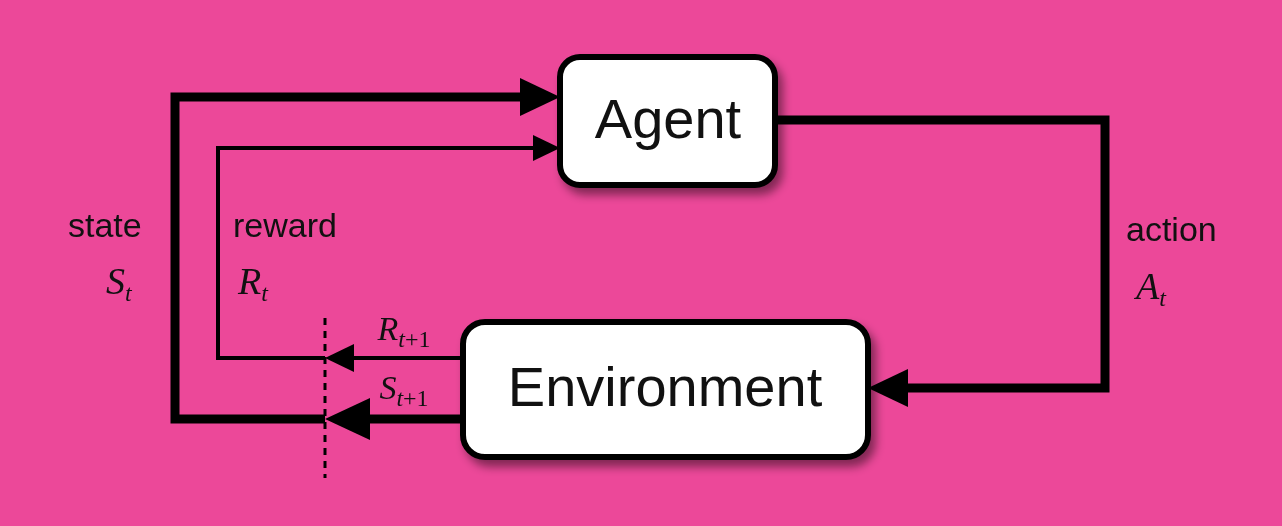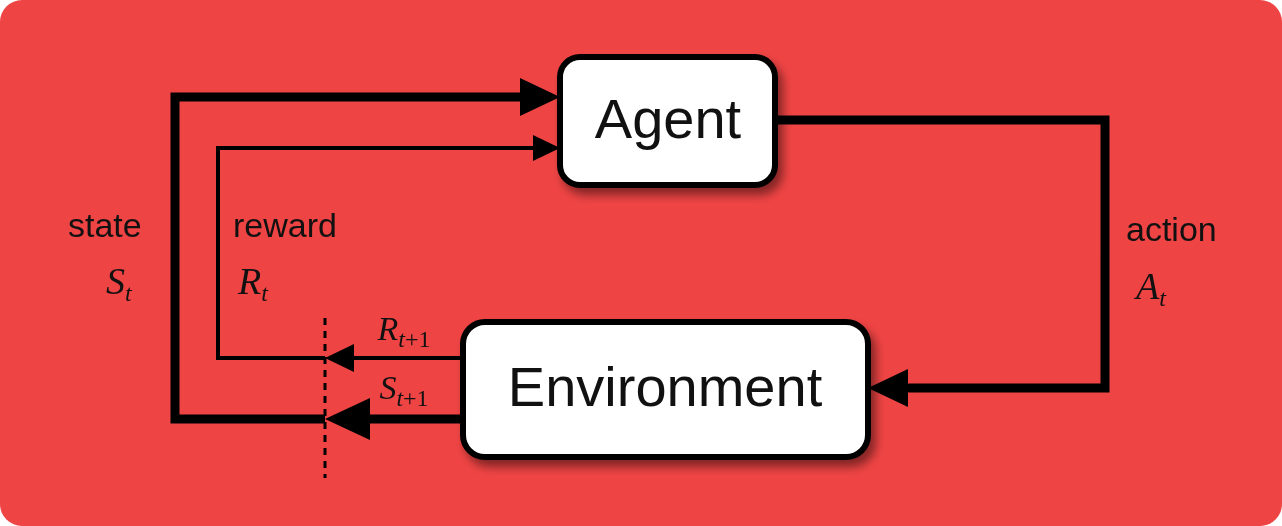--- a/index.html
+++ b/index.html
@@ -8,23 +8,22 @@
     background: #ffffff;
   }
   body {
     font-family: "Liberation Sans", sans-serif;
     color: #000000;
   }
   #canvas {
     position: relative;
     width: 1282px;
     height: 526px;
-    background: #ef4444;
+    background: #ec4899;
     overflow: hidden;
-    border-radius: 22px;
   }
   #diagram-svg {
     position: absolute;
     top: 0;
     left: 0;
     width: 1282px;
     height: 526px;
   }
   .node-label {
     font-family: "Liberation Sans", sans-serif;

